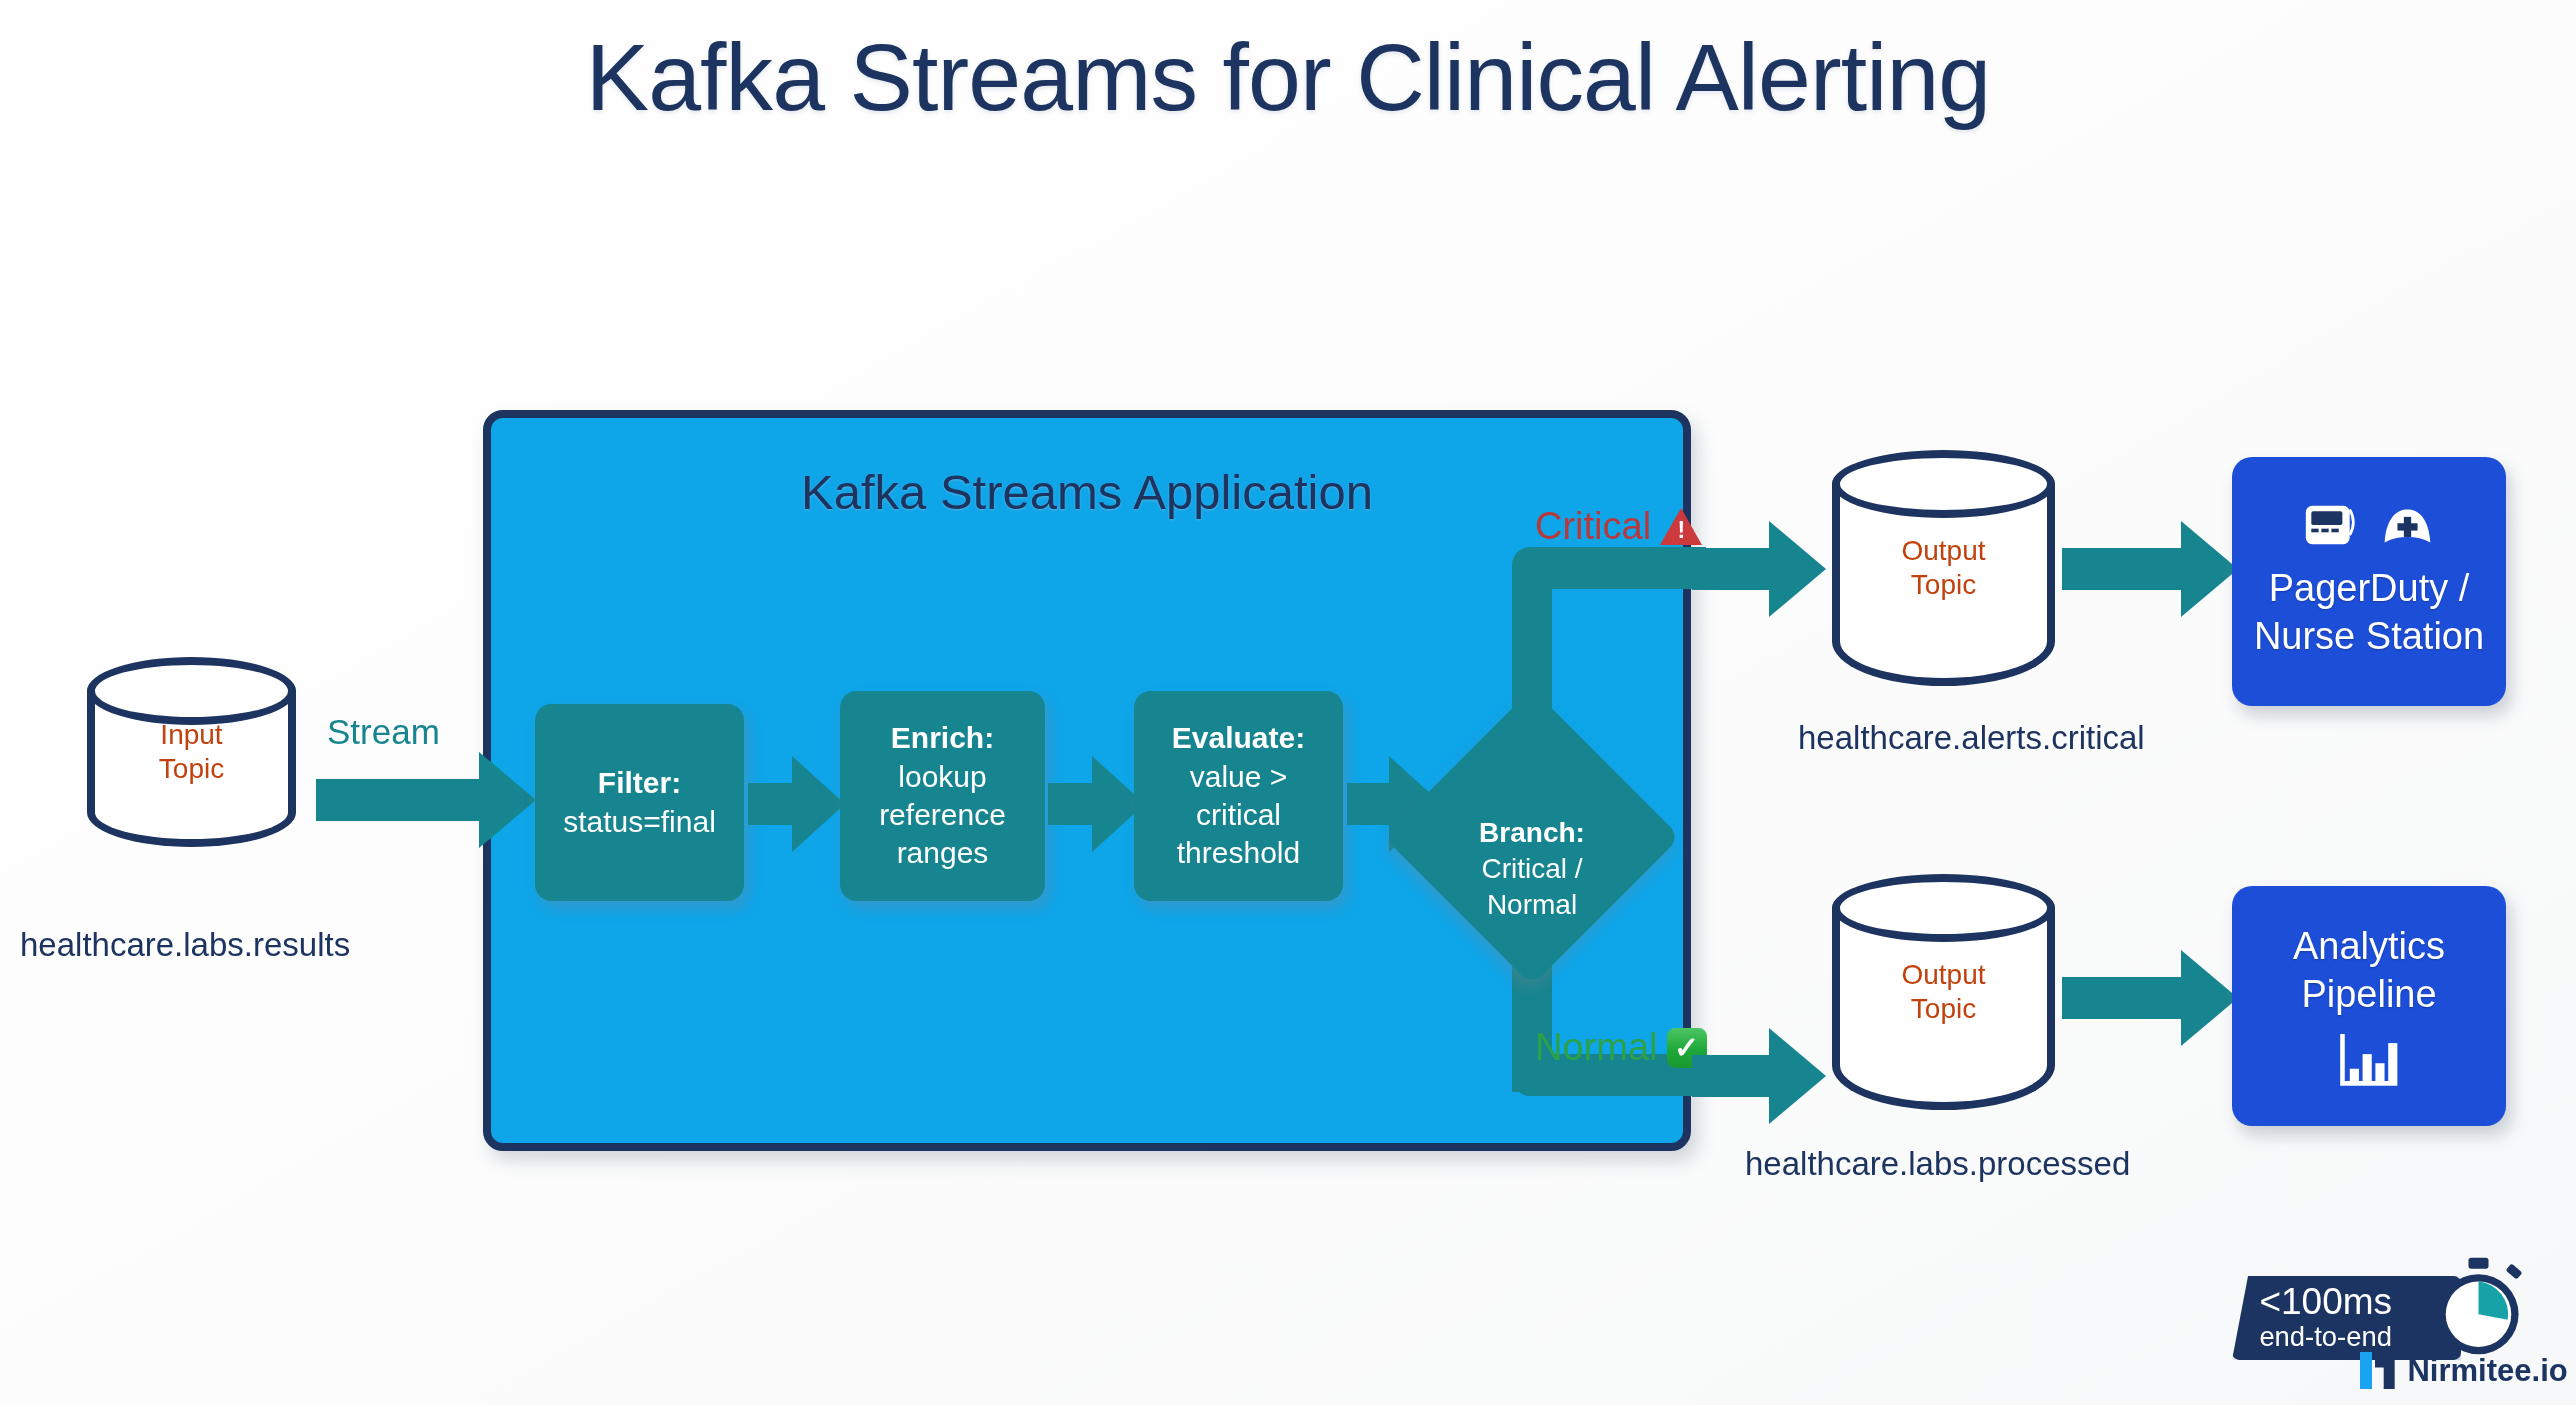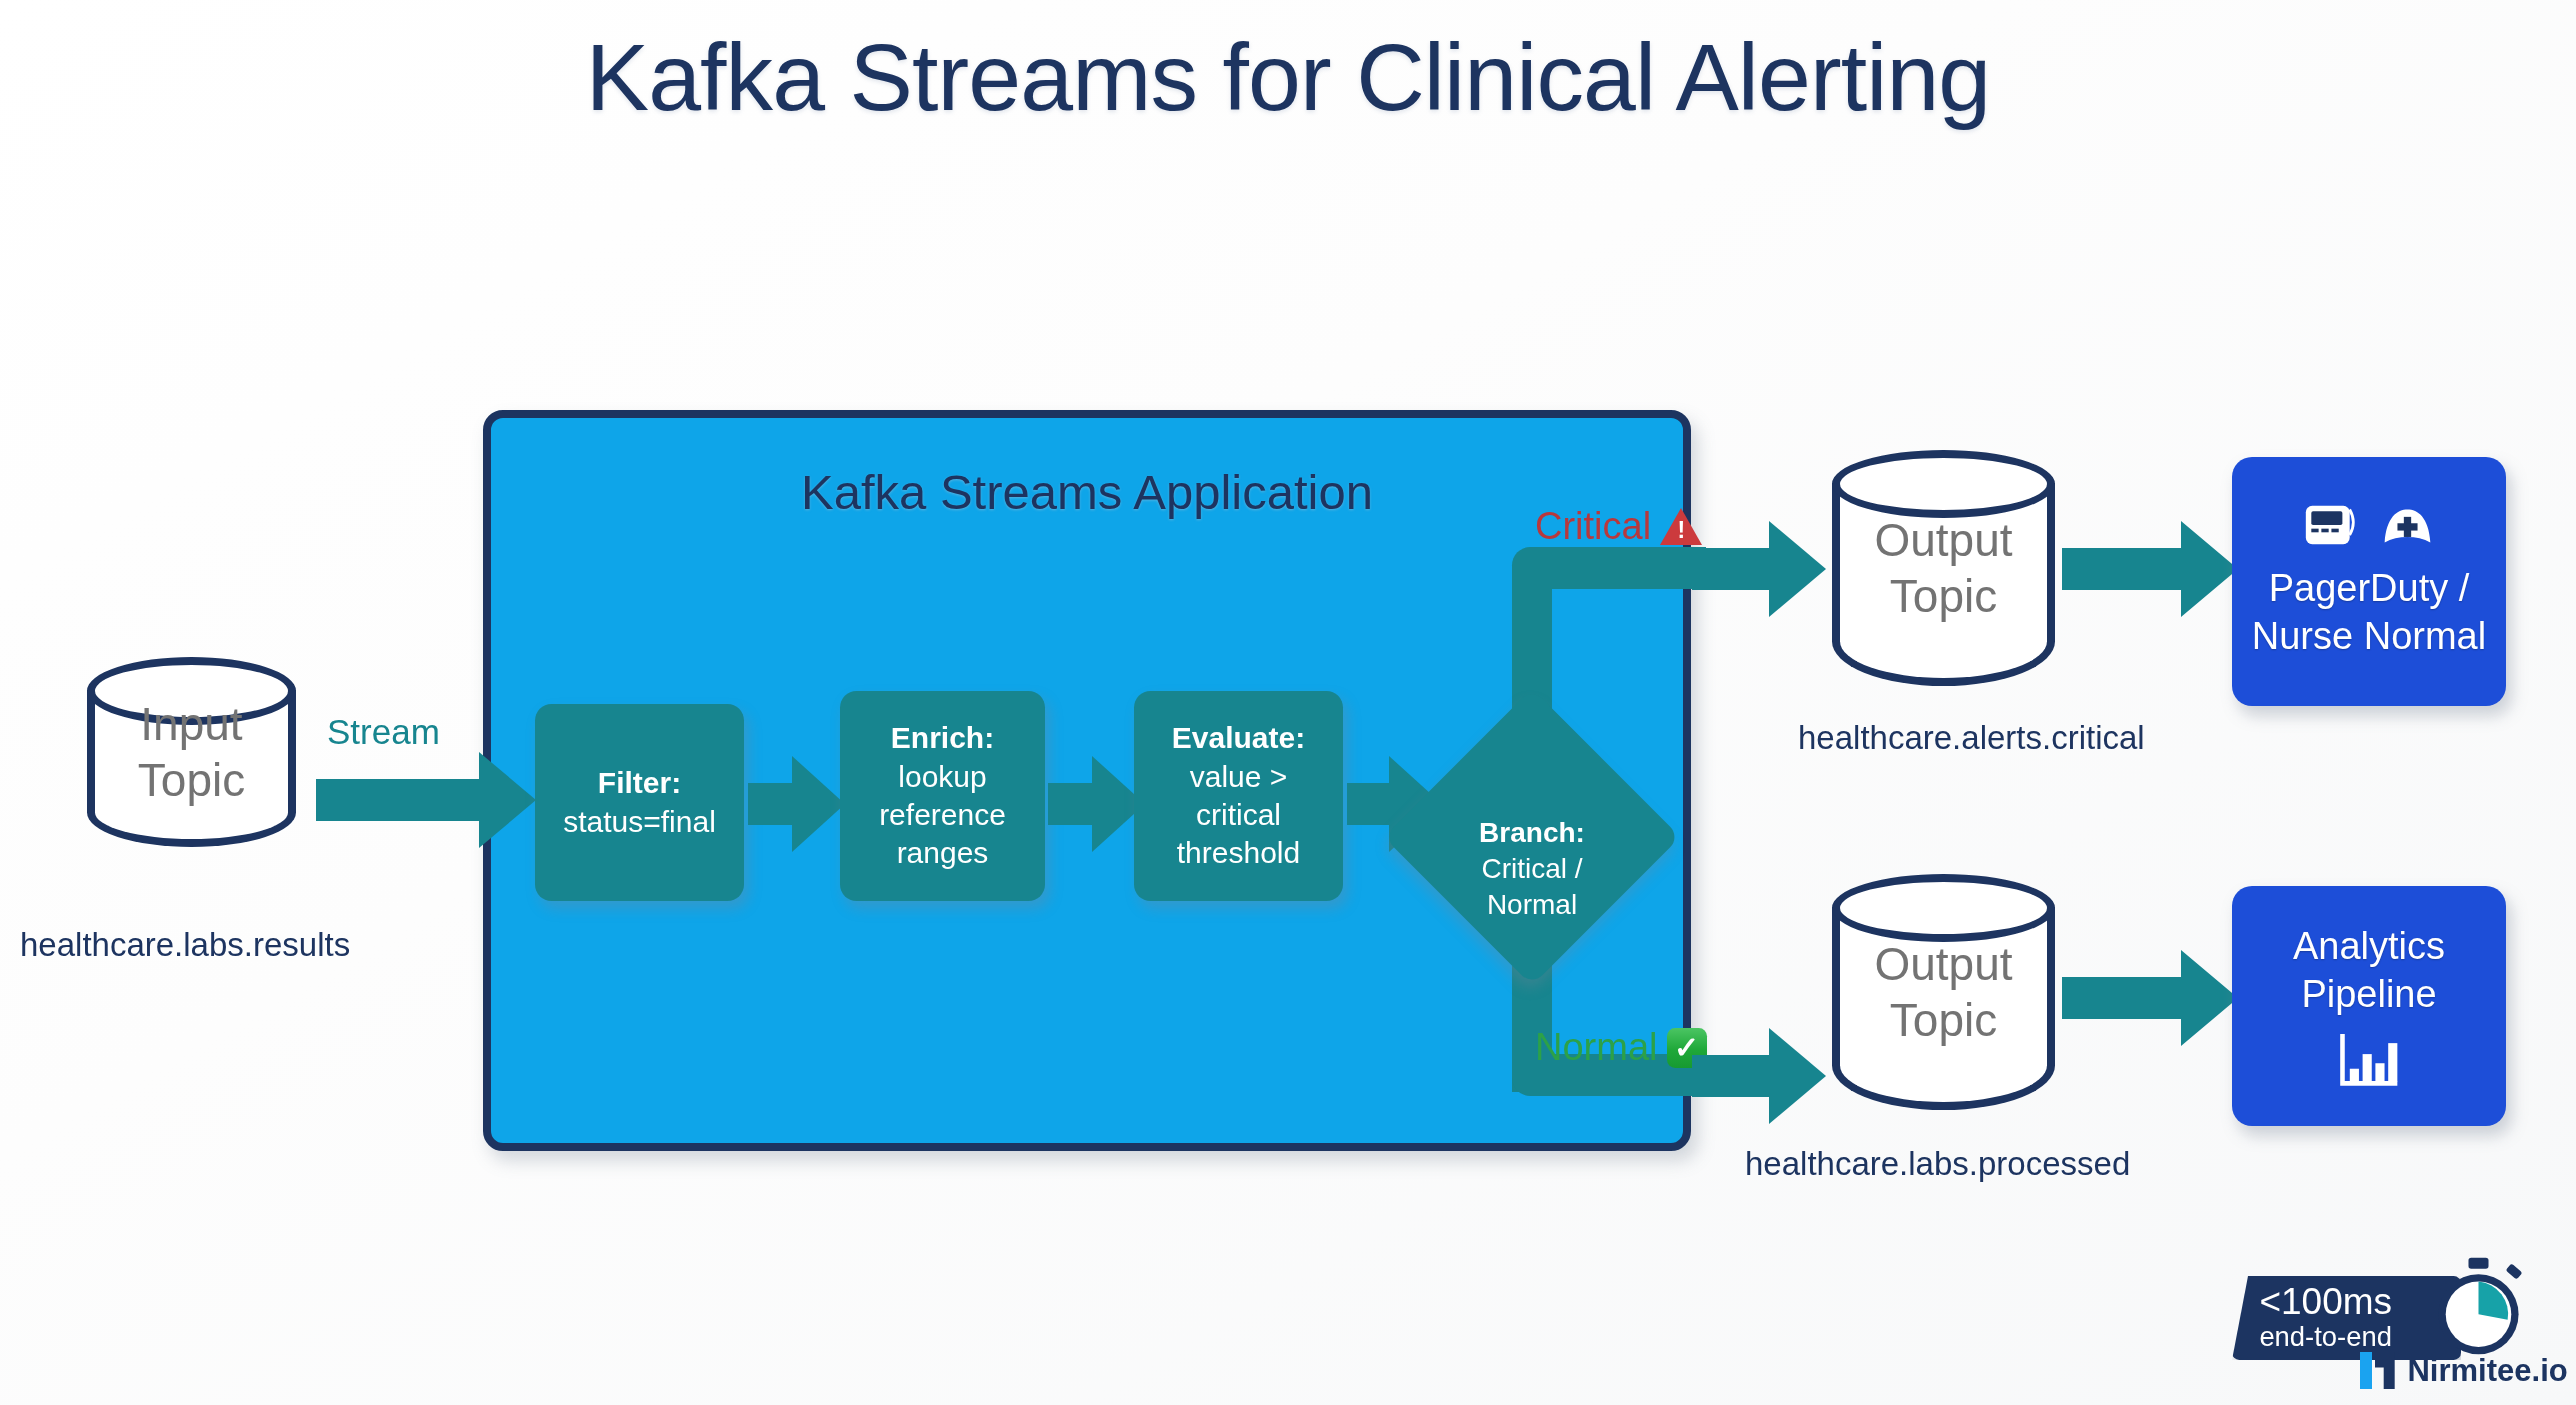--- a/index.html
+++ b/index.html
@@ -89,23 +89,23 @@
     box-sizing: border-box;
     z-index: 3;
   }
   .cyl .cyl-label {
     position: absolute;
     left: 0;
     right: 0;
     top: 50%;
     transform: translateY(-50%);
     text-align: center;
-    font-size: 46px;
+    font-size: 28px;
     line-height: 1.22;
-    color: #737373;
+    color: #c2410c;
     z-index: 4;
   }
   .topic-caption {
     position: absolute;
     font-size: 33px;
     color: #1d3460;
     white-space: nowrap;
   }
 
   
@@ -432,21 +432,21 @@
       </svg>
 
       <svg width="53" height="44" viewBox="0 0 58 48">
         <path d="M4 42 C6 14 18 6 29 6 C40 6 52 14 54 42 C40 34 18 34 4 42 Z" fill="#ffffff"></path>
         <rect x="25" y="14" width="8" height="22" fill="#1c3461"></rect>
         <rect x="18" y="21" width="22" height="8" fill="#1c3461"></rect>
       </svg>
     </div>
     <div class="sink-label">
       <div>PagerDuty /</div>
-      <div>Nurse Normal</div>
+      <div>Nurse Station</div>
     </div>
   </div>
 
   <div class="cyl" id="output-topic-processed" style="left:1832px; top:874px; width:223px; height:236px;">
     <div class="body"></div>
     <div class="top-ellipse"></div>
     <div class="cyl-label">
       <div>Output</div>
       <div>Topic</div>
     </div>

